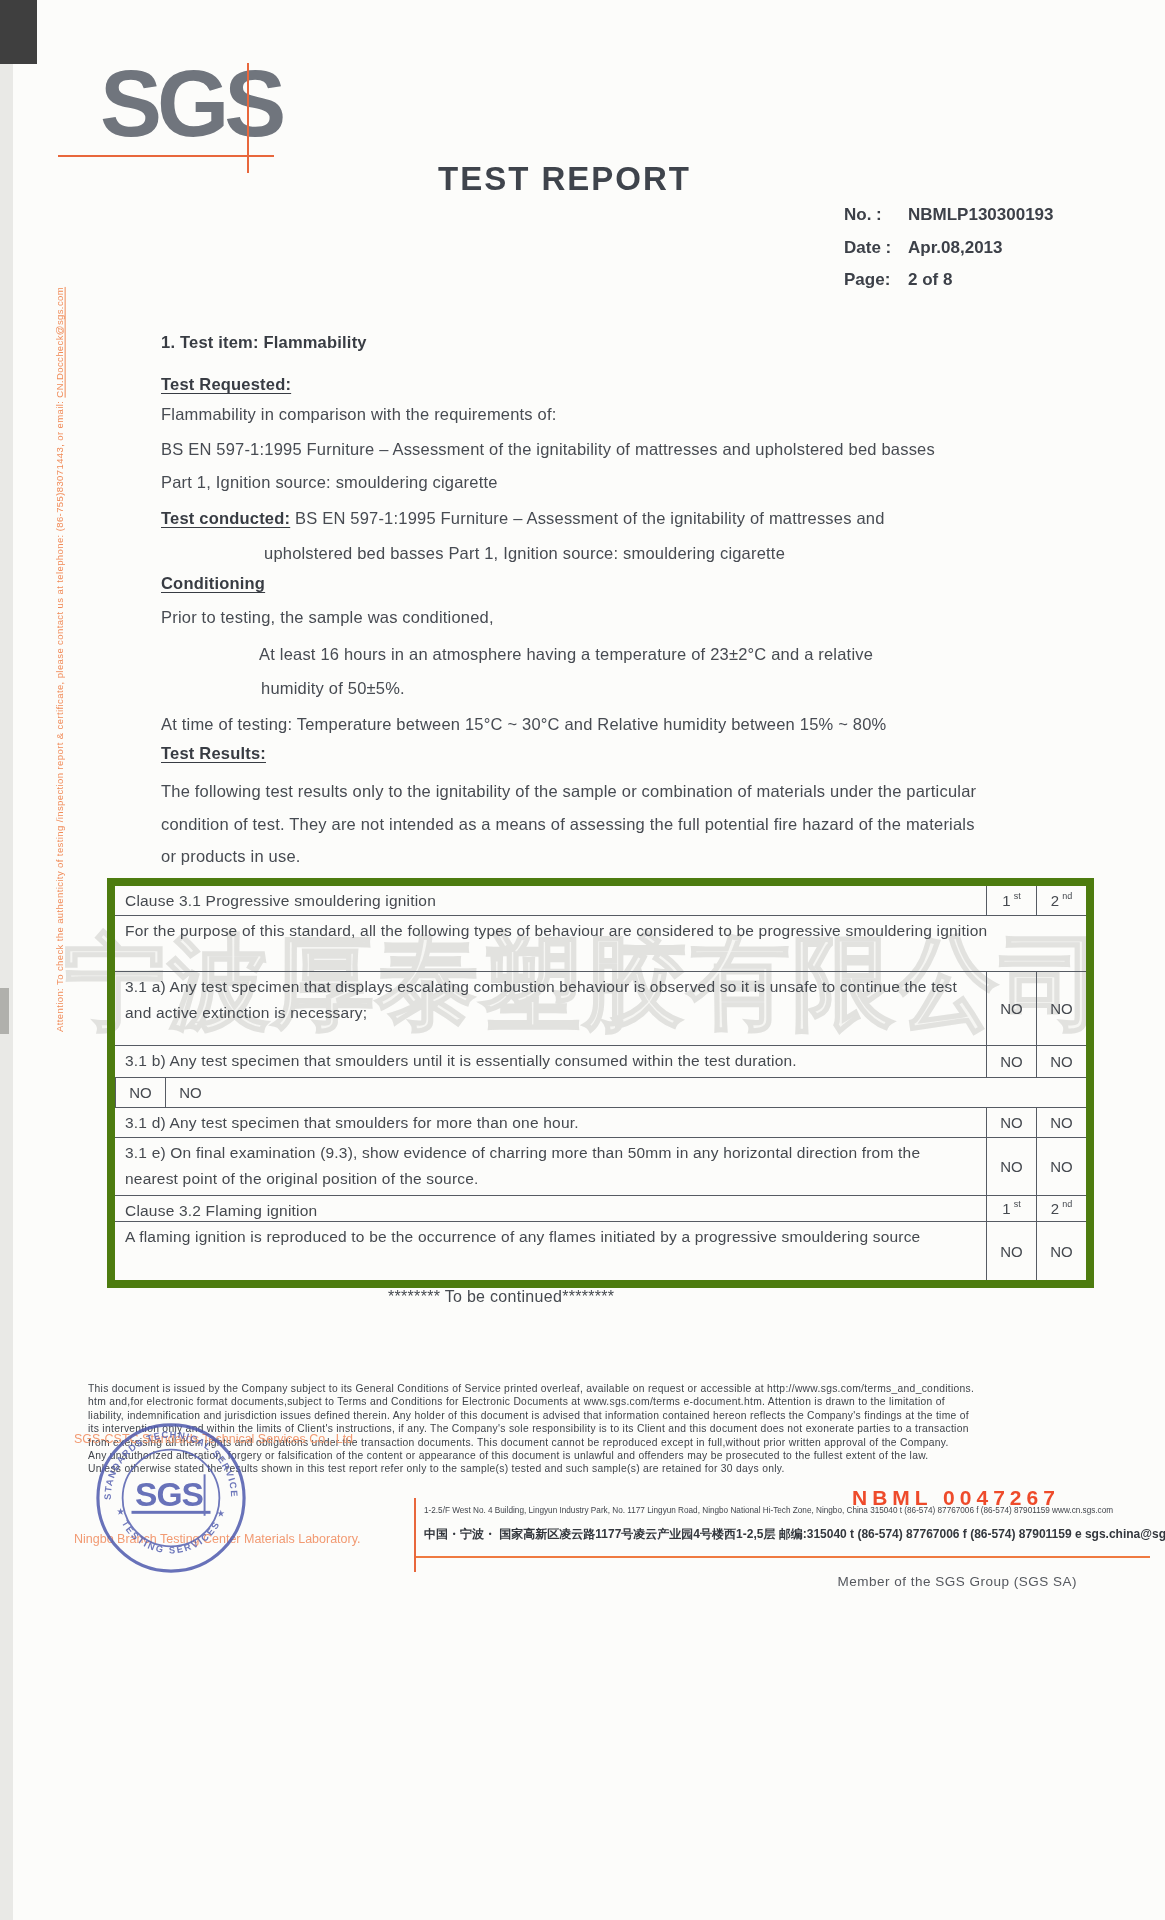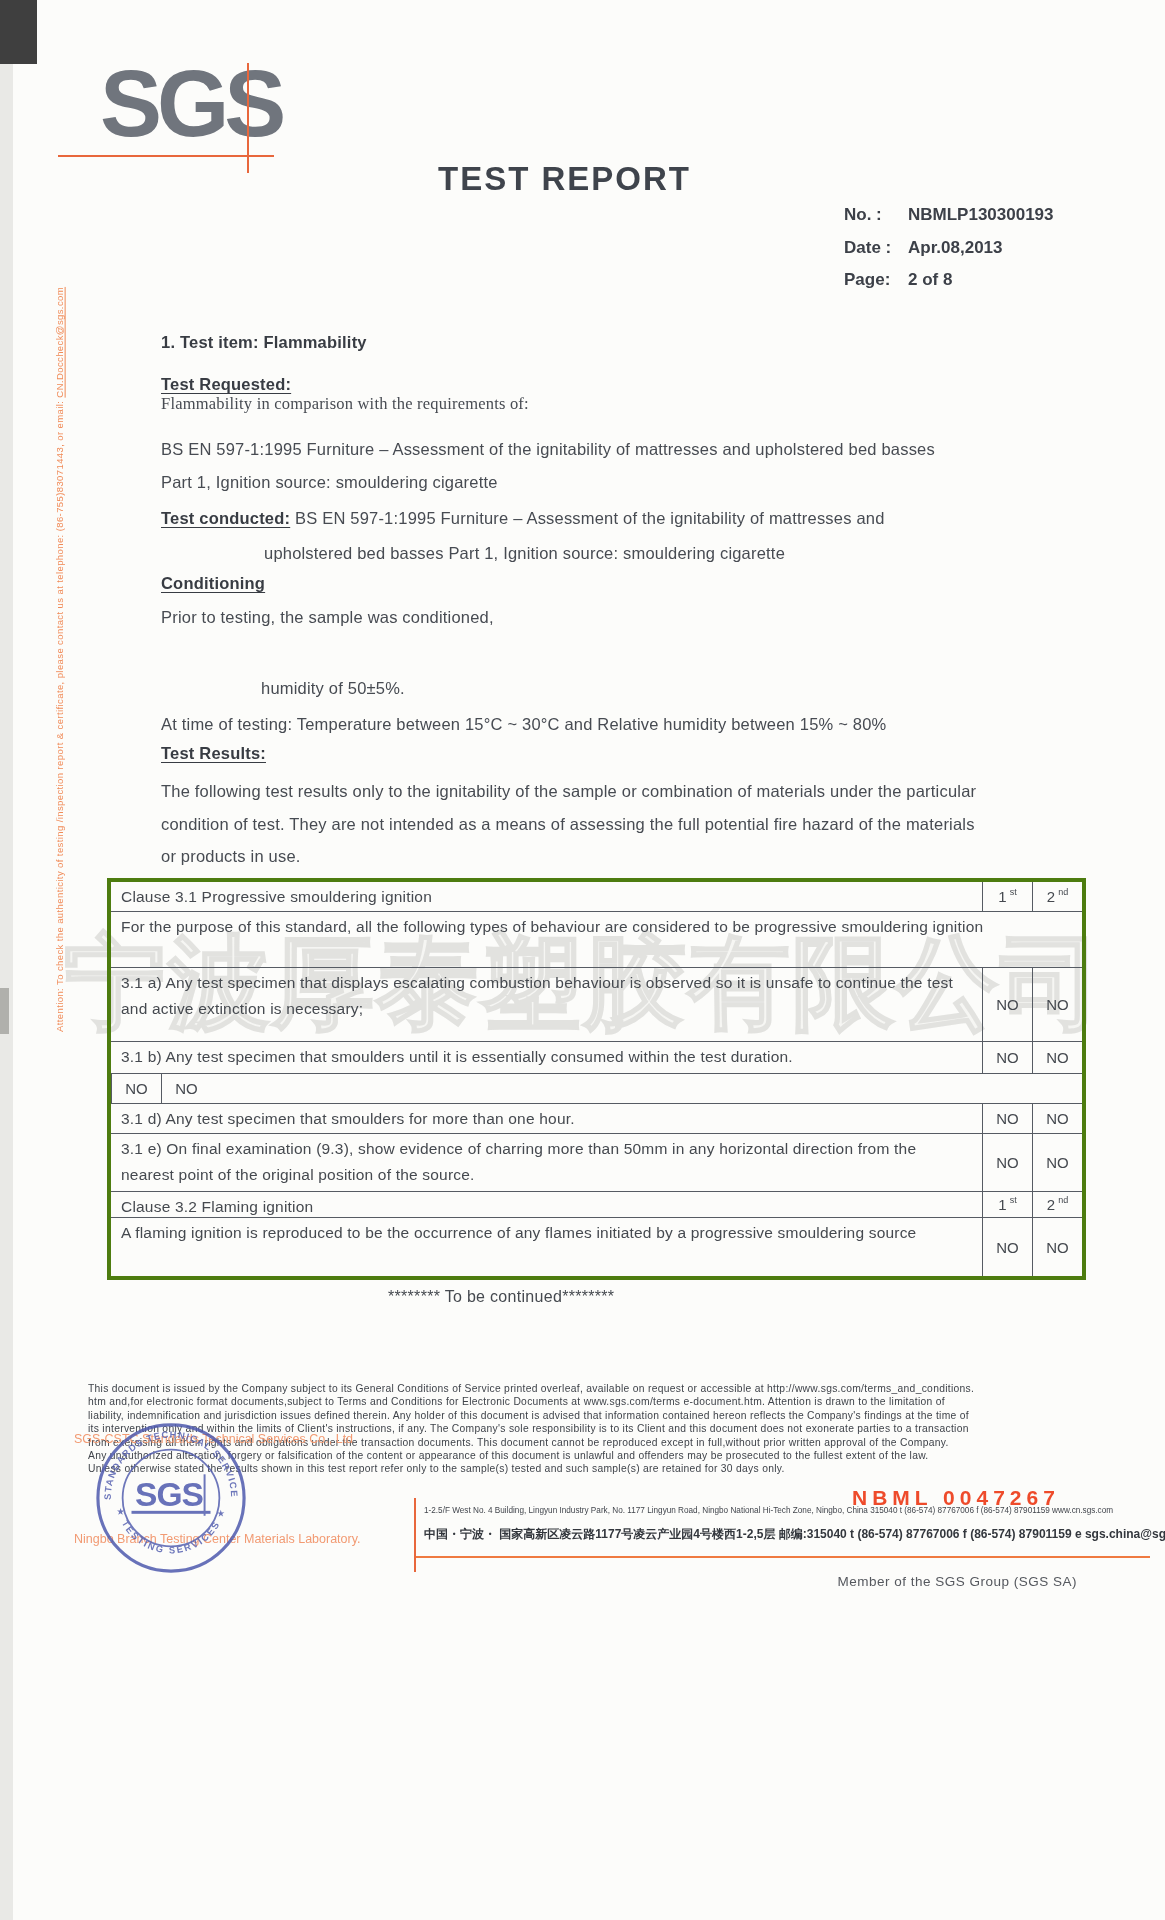--- a/index.html
+++ b/index.html
@@ -31,21 +31,21 @@
   
   .bl{position:absolute;left:115px;font-size:16.5px;letter-spacing:.2px;color:#474b52;white-space:nowrap;margin-left:46px;}
   .bold{font-weight:bold;color:#383c43;}
   .lbl{font-weight:bold;color:#383c43;text-decoration:underline;text-underline-offset:3px;}
 
   
   .wm{position:absolute;left:64px;top:916px;font-size:102px;font-weight:bold;letter-spacing:2px;
       white-space:nowrap;color:rgba(205,205,202,0.18);-webkit-text-stroke:2px #dcdcd9;opacity:.8;z-index:0;}
 
   
-  .rtable{position:absolute;left:107px;top:878px;width:971px;border:4px solid #4d7c0f;z-index:1;}
+  .rtable{position:absolute;left:107px;top:878px;width:971px;border:8px solid #4d7c0f;z-index:1;}
   .trow{display:flex;border-bottom:1.5px solid #565b63;box-sizing:border-box;}
   .trow:last-child{border-bottom:none;}
   .t-text{flex:1;padding:2px 10px 0 10px;font-size:15.5px;letter-spacing:.2px;line-height:26px;
           color:#45494f;white-space:normal;}
   .t-c{width:50px;border-left:1.5px solid #565b63;display:flex;align-items:center;justify-content:center;
        font-size:15px;color:#45494f;box-sizing:border-box;}
   .t-c sup{font-size:9px;line-height:1;margin-left:3px;transform:translateY(-4px);}
   .t-full{flex:1;padding:2px 10px 0 10px;font-size:15.5px;letter-spacing:.2px;line-height:26px;color:#45494f;}
 
   .continued{position:absolute;left:388px;top:1288px;font-size:16px;color:#45494f;letter-spacing:.3px;}
@@ -86,27 +86,28 @@
   </div>
   <div class="meta-row" style="top:238px;">
     <span class="m-l">Date :</span><span class="m-v">Apr.08,2013</span>
   </div>
   <div class="meta-row" style="top:270px;">
     <span class="m-l">Page:</span><span class="m-v">2 of 8</span>
   </div>
 
   <div class="bl bold" style="top:333px;">1. Test item: Flammability</div>
   <div class="bl lbl" style="top:375px;">Test Requested:</div>
-  <div class="bl" style="top:394px;font-family:Liberation Serif, serif;">Flammability in comparison with the requirements of:</div>
+  <div class="bl" style="top:405px;">Flammability in comparison with the requirements of:</div>
   <div class="bl" style="top:440px;">BS EN 597-1:1995 Furniture – Assessment of the ignitability of mattresses and upholstered bed basses</div>
   <div class="bl" style="top:473px;">Part 1, Ignition source: smouldering cigarette</div>
   <div class="bl" style="top:509px;"><span class="lbl">Test conducted:</span><span> BS EN 597-1:1995 Furniture – Assessment of the ignitability of mattresses and</span></div>
   <div class="bl" style="top:544px;left:218px;">upholstered bed basses Part 1, Ignition source: smouldering cigarette</div>
   <div class="bl lbl" style="top:574px;">Conditioning</div>
   <div class="bl" style="top:608px;">Prior to testing, the sample was conditioned,</div>
+  <div class="bl" style="top:645px;left:213px;">At least 16 hours in an atmosphere having a temperature of 23±2°C and a relative</div>
   <div class="bl" style="top:679px;left:215px;">humidity of 50±5%.</div>
   <div class="bl" style="top:715px;">At time of testing: Temperature between 15°C ~ 30°C and Relative humidity between 15% ~ 80%</div>
   <div class="bl lbl" style="top:744px;">Test Results:</div>
   <div class="bl" style="top:782px;">The following test results only to the ignitability of the sample or combination of materials under the particular</div>
   <div class="bl" style="top:815px;">condition of test. They are not intended as a means of assessing the full potential fire hazard of the materials</div>
   <div class="bl" style="top:847px;">or products in use.</div>
 
   <div class="wm">宁波厚泰塑胶有限公司</div>
 
   <div class="rtable">

